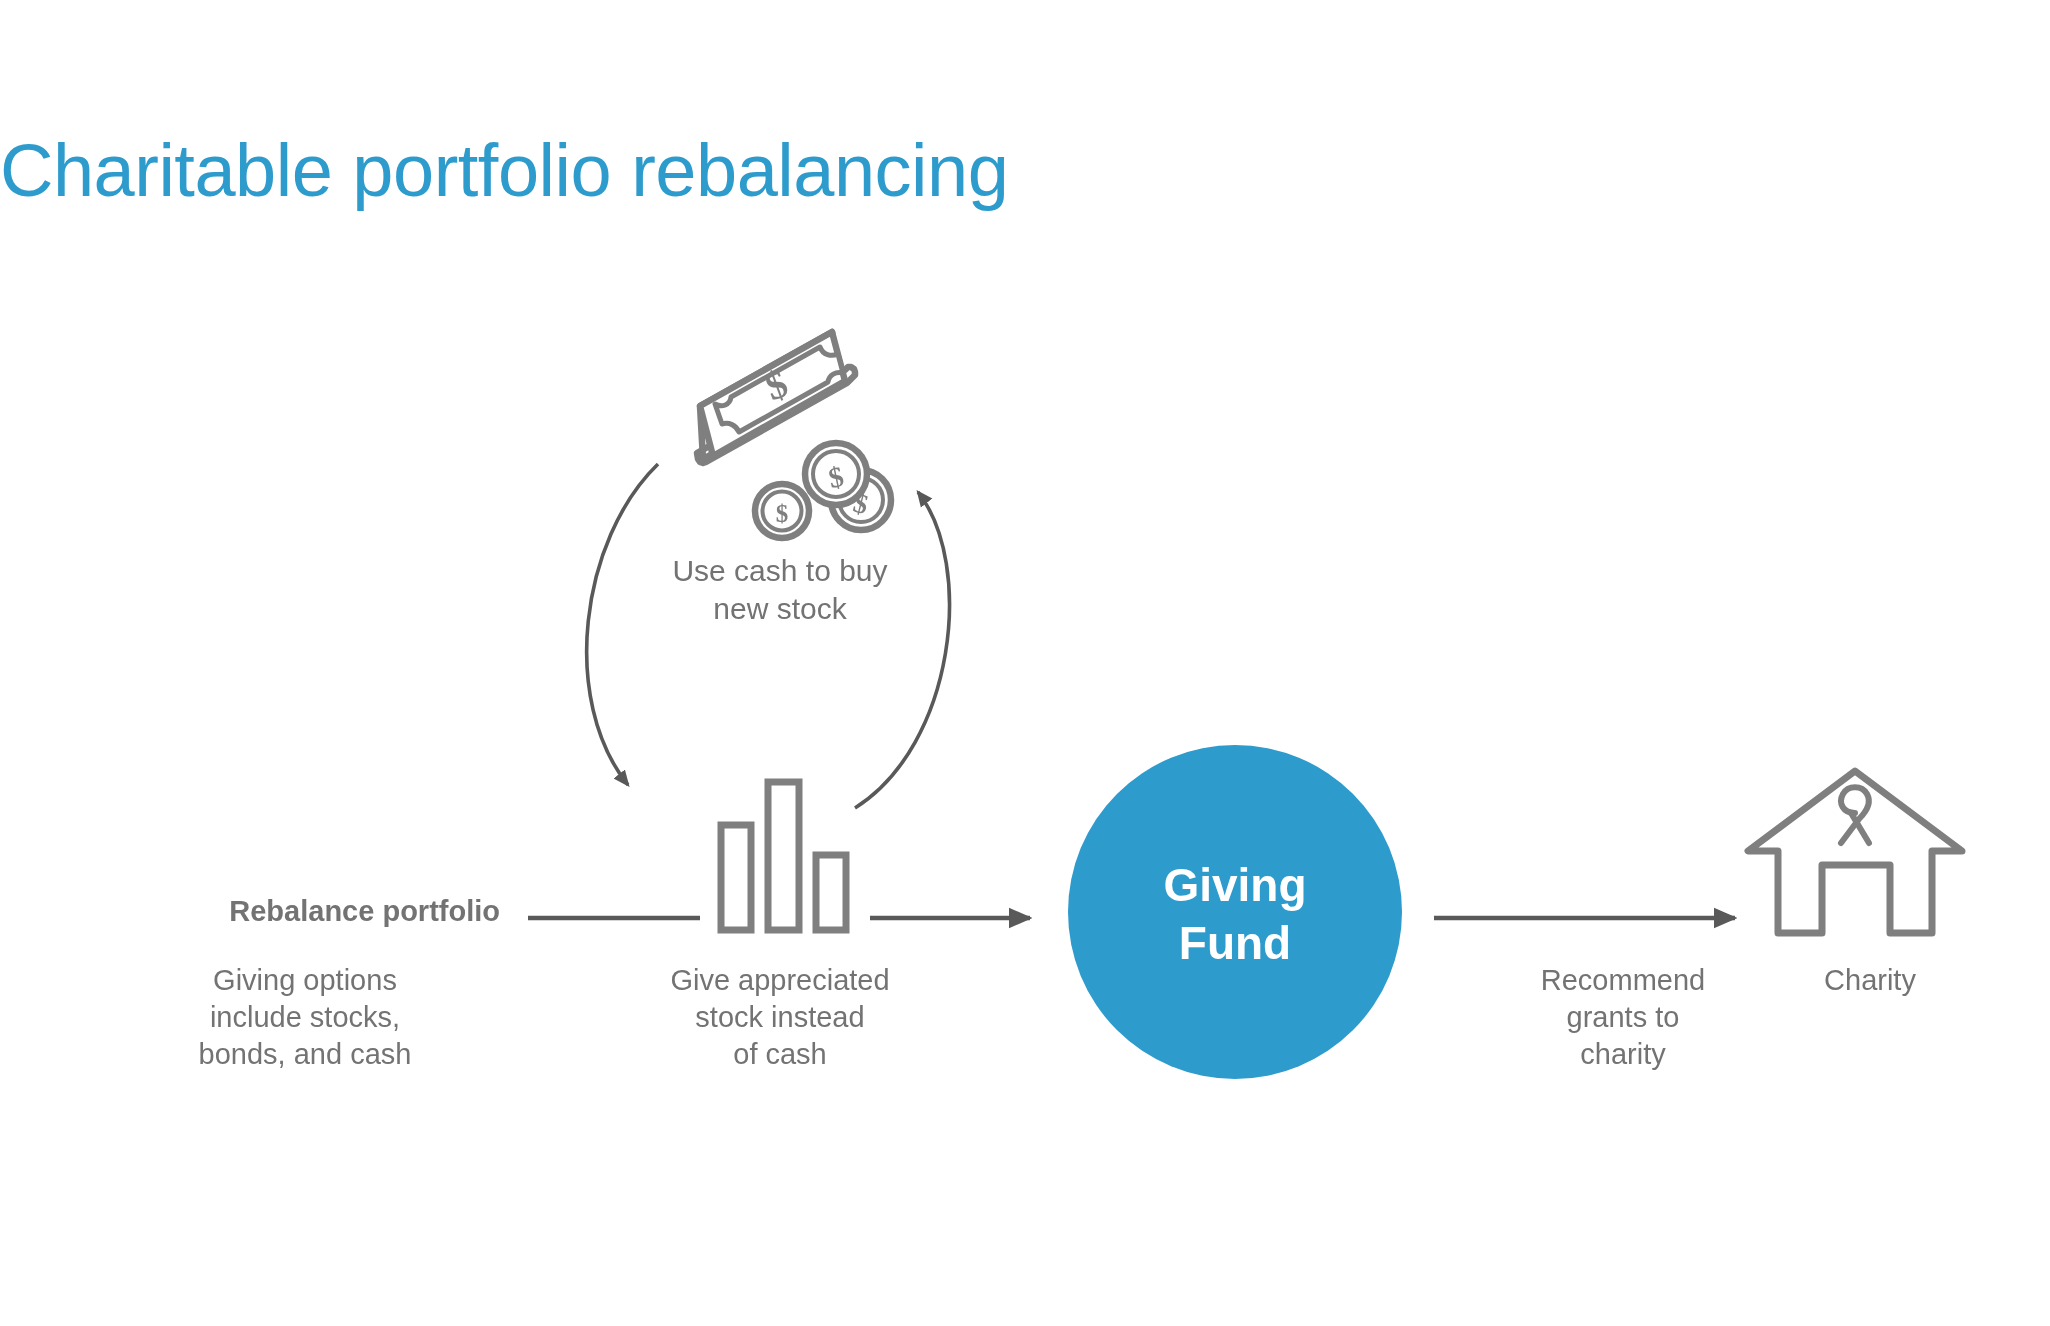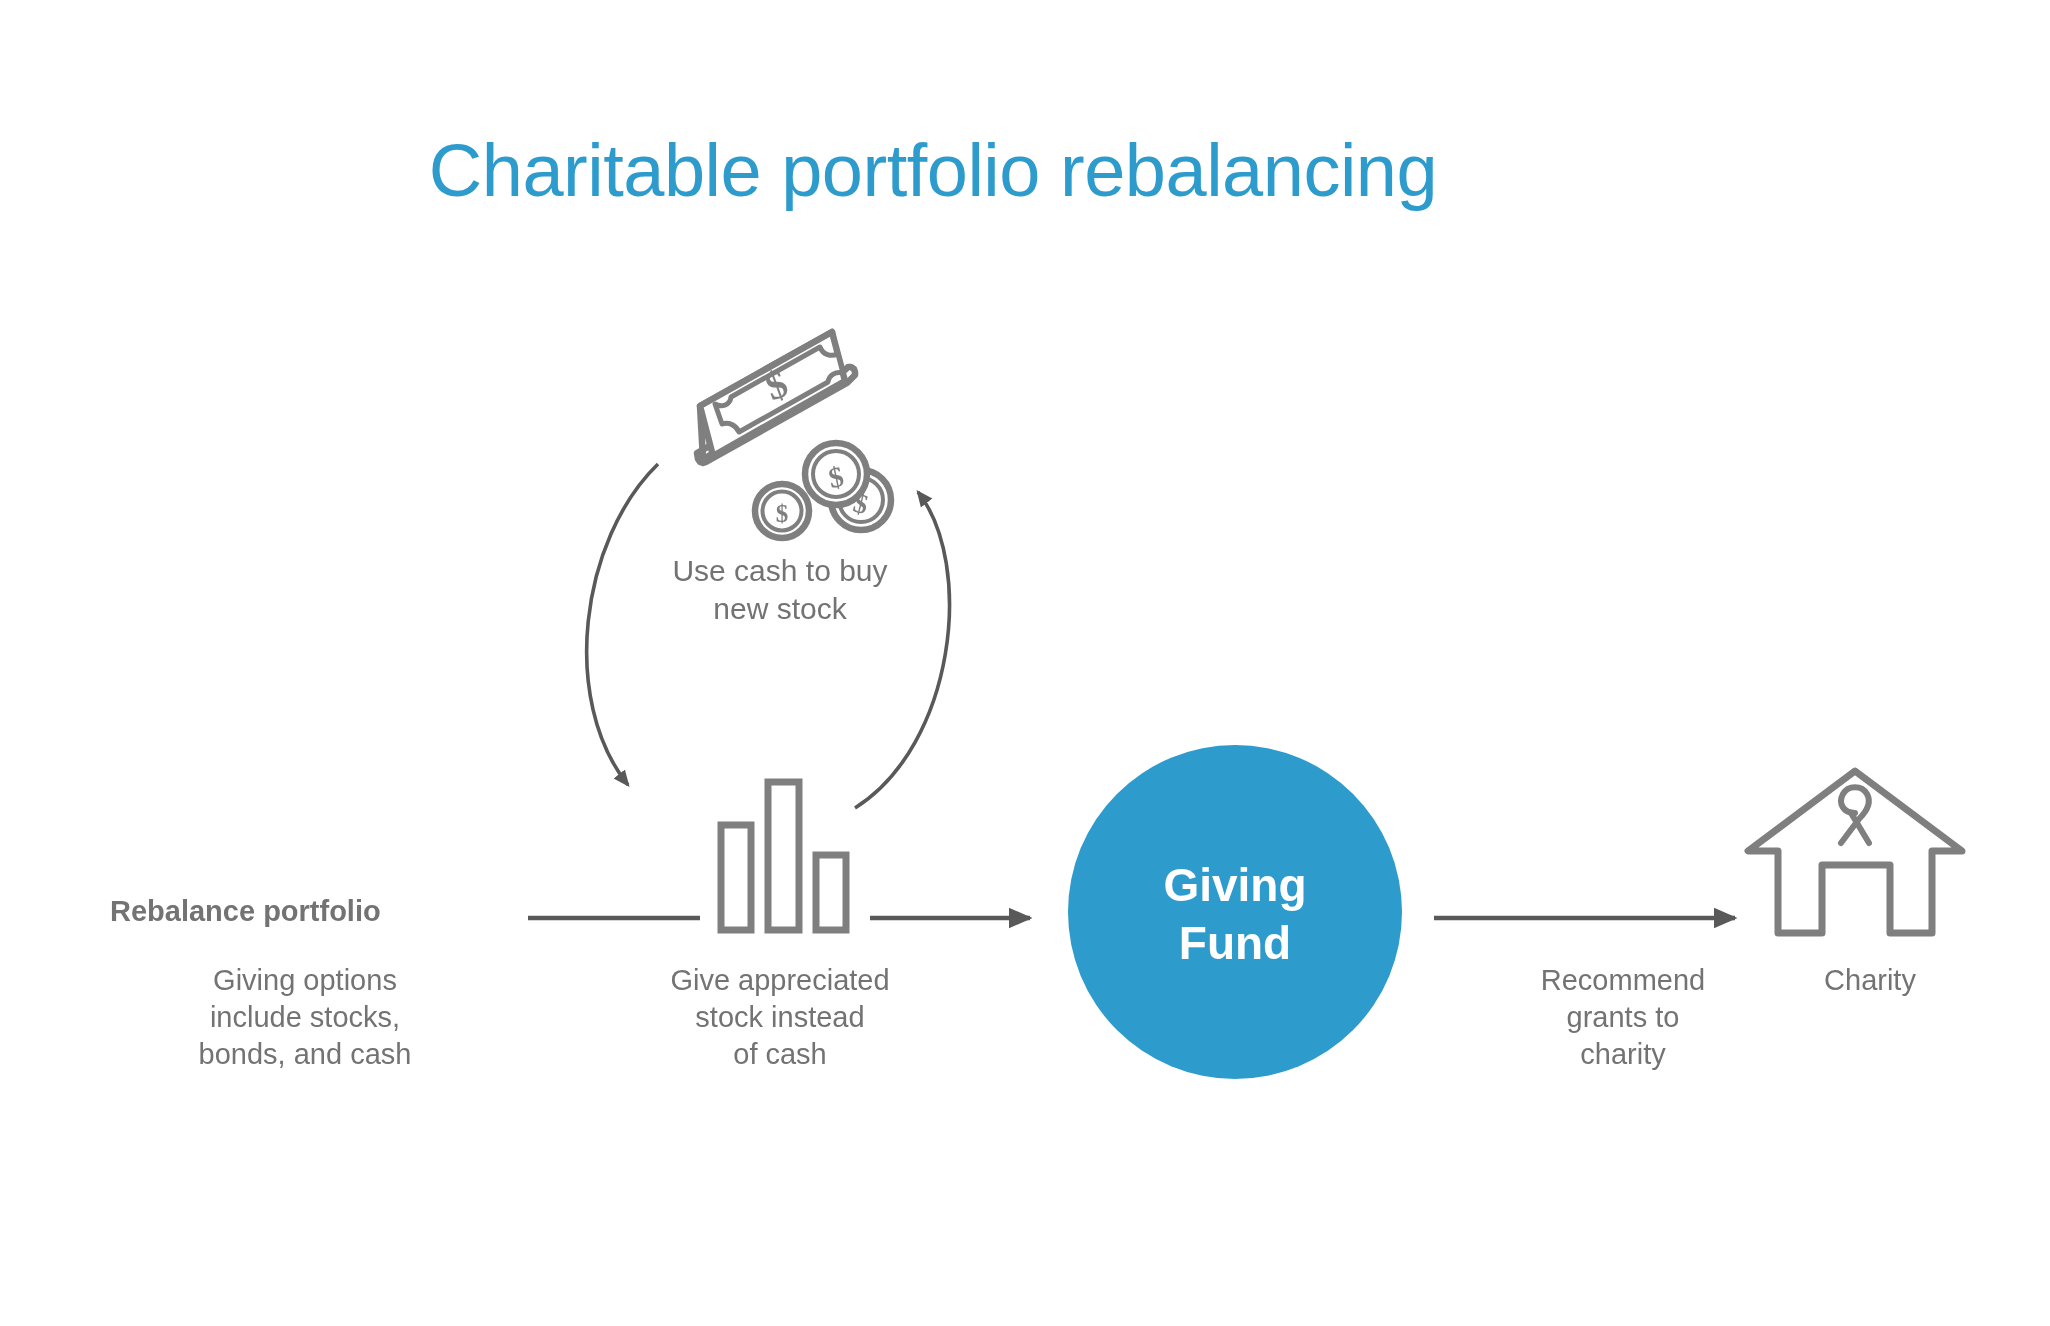--- a/index.html
+++ b/index.html
@@ -26,21 +26,21 @@
     left: 0; top: 0;
     width: 2050px;
     height: 1326px;
     display: block;
   }
   .title {
     position: absolute;
     left: 0;
     top: 128px;
     width: 1866px;
-    text-align: center;
+    text-align: left;
     font-size: 74px;
     font-weight: 400;
     letter-spacing: -0.5px;
     color: #2e9bcd;
     font-family: "Liberation Sans", sans-serif;
     white-space: nowrap;
   }
   .node-label {
     position: absolute;
     text-align: center;
@@ -48,21 +48,21 @@
     font-family: "Liberation Sans", sans-serif;
     line-height: 1.28;
     white-space: pre-line;
   }
   .lbl-rebalance {
     left: 110px;
     top: 893px;
     width: 390px;
     font-size: 29px;
     font-weight: 700;
-    text-align: left;
+    text-align: right;
   }
   .lbl-rebalance-sub {
     left: 110px;
     top: 962px;
     width: 390px;
     font-size: 29px;
     font-weight: 400;
   }
   .lbl-give-stock {
     left: 600px;

